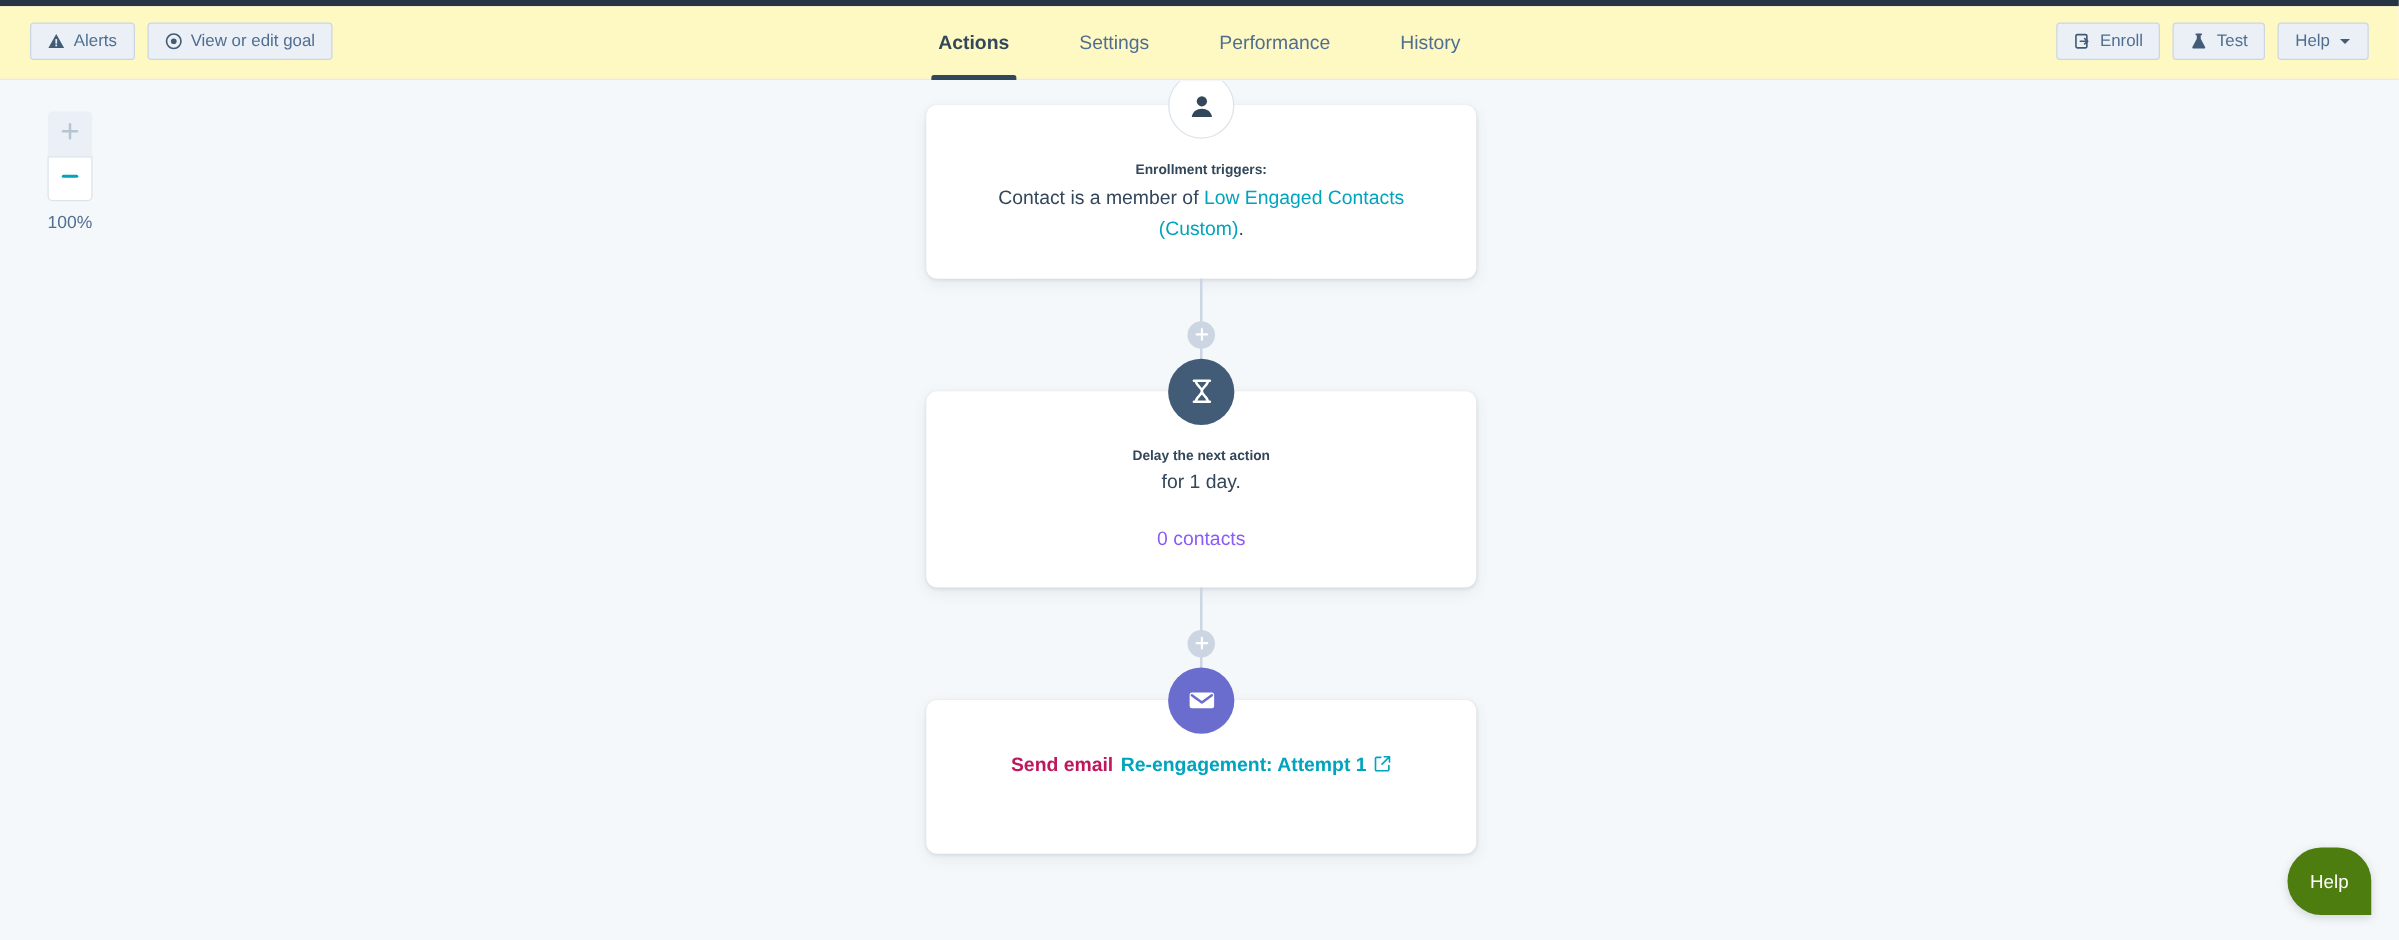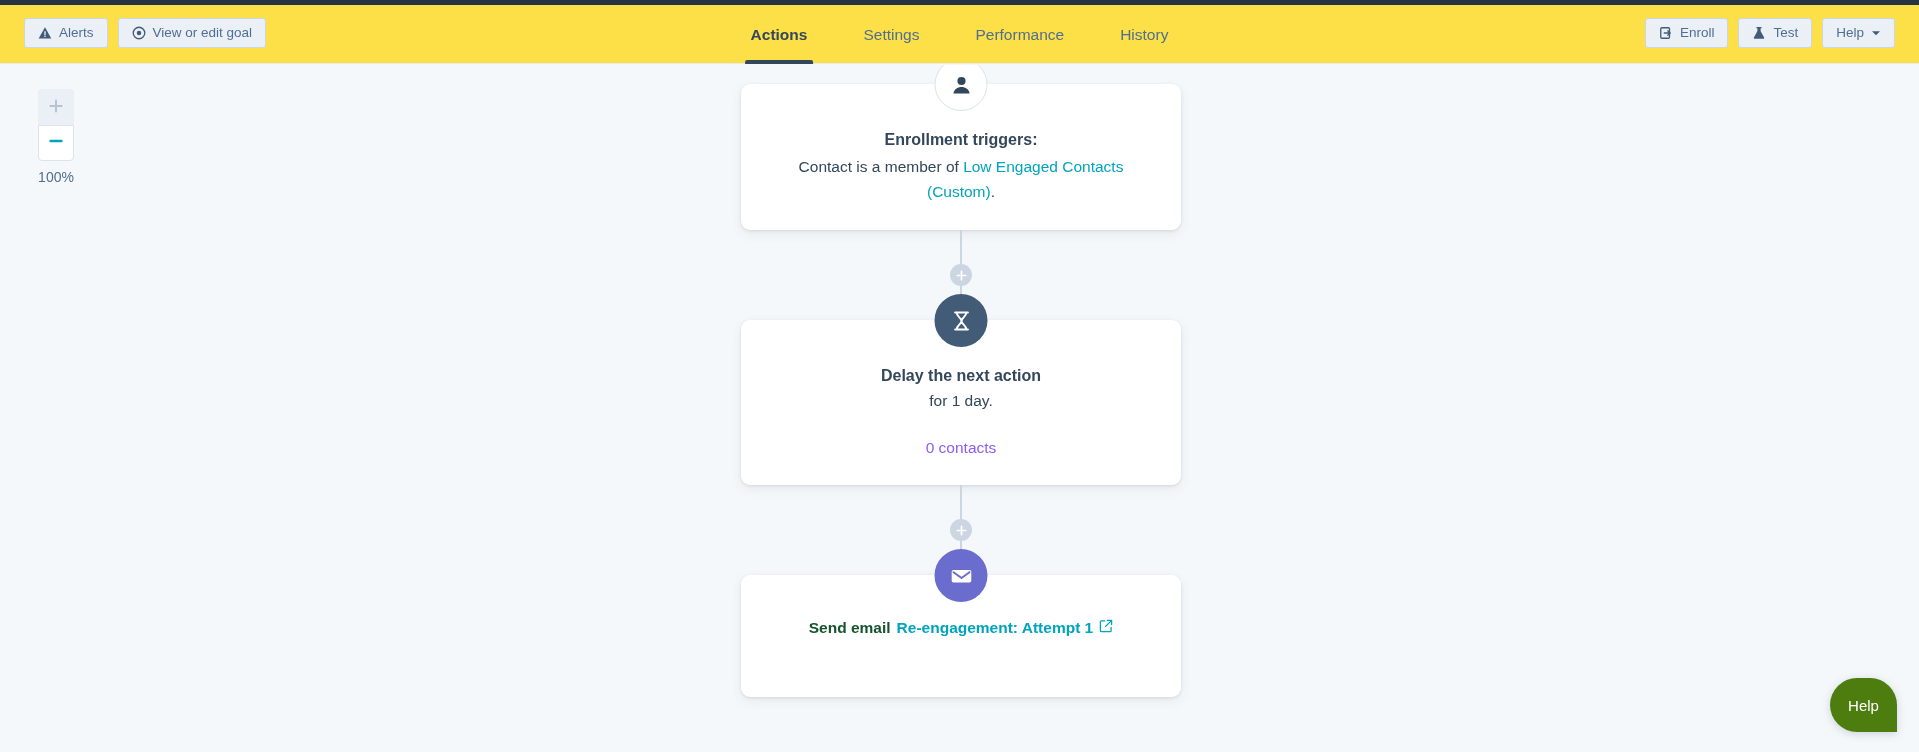--- a/index.html
+++ b/index.html
@@ -25,21 +25,21 @@
     height: 5px;
     background: #253342;
   }
 
   
   .header {
     position: absolute;
     top: 5px; left: 0;
     width: 1919px;
     height: 59px;
-    background: #fde047;
+    background: #fef9c3;
     border-bottom: 1px solid #e5eaef;
   }
 
   .header-left {
     position: absolute;
     left: 24px;
     top: 13px;
     display: flex;
     gap: 10px;
   }
@@ -183,21 +183,21 @@
     justify-content: center;
   }
   .badge-trigger {
     background: #ffffff;
     border: 1px solid #dbe3eb;
   }
   .badge-delay { background: #425b76; }
   .badge-email { background: #6a6dcd; }
 
   .card-title {
-    font-size: 16px;
+    font-size: 11px;
     font-weight: bold;
     color: #33475b;
     line-height: 1.55;
   }
   .card-sub {
     font-size: 15.5px;
     color: #33475b;
     line-height: 1.6;
   }
   .card-meta {
@@ -221,21 +221,21 @@
 
   .card-inline {
     display: inline-flex;
     align-items: center;
     gap: 6px;
     justify-content: center;
     flex-wrap: wrap;
     font-size: 15.5px;
     font-weight: bold;
   }
-  .card-inline .lbl { color: #14532d; text-align: right; }
+  .card-inline .lbl { color: #be185d; text-align: right; }
   .card-inline .link { font-weight: bold; text-align: center; }
 
   
   .connector {
     position: relative;
     height: 90px;
     display: flex;
     justify-content: center;
   }
   .connector .line {

